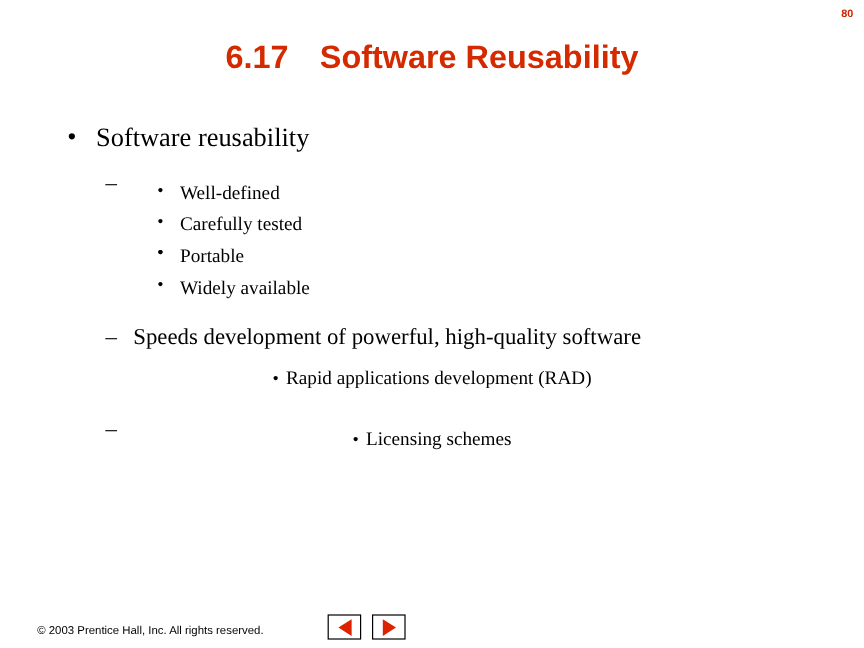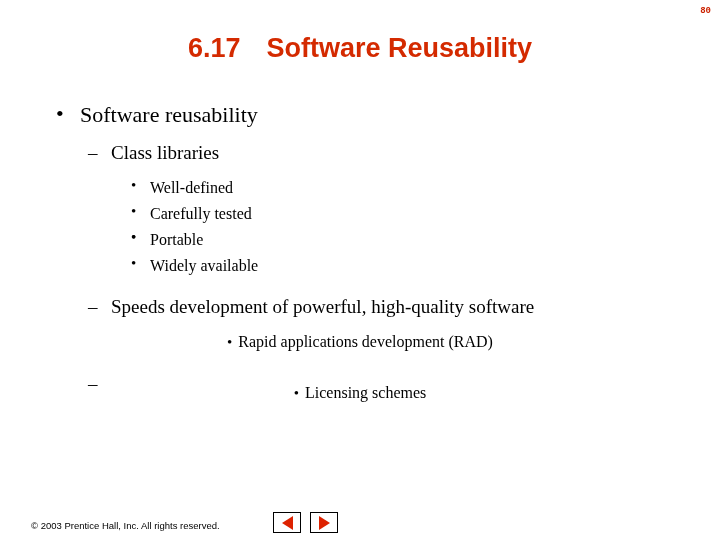--- a/index.html
+++ b/index.html
@@ -16,21 +16,21 @@
   }
   .slide {
     position: relative;
     width: 720px;
     height: 540px;
   }
   .page-number {
     position: absolute;
     top: 6px;
     right: 9px;
-    font-family: Liberation Mono, monospace;
+    font-family: Liberation Sans, sans-serif;
     font-size: 9px;
     color: #cc2200;
     font-weight: bold;
     letter-spacing: 0;
   }
   .title {
     position: absolute;
     top: 33px;
     left: 0;
     width: 720px;
@@ -165,21 +165,20 @@
 
     <div class="lvl1">
       <span class="bullet">•</span>
       <span>Software reusability</span>
     </div>
 
     <div class="spacer-sm"></div>
 
     <div class="lvl2">
       <span class="bullet">–</span>
-      <span>Class libraries</span>
     </div>
 
     <div class="spacer-sm"></div>
 
     <div class="lvl3">
       <span class="bullet">•</span>
       <span>Well-defined</span>
     </div>
     <div class="lvl3">
       <span class="bullet">•</span>

